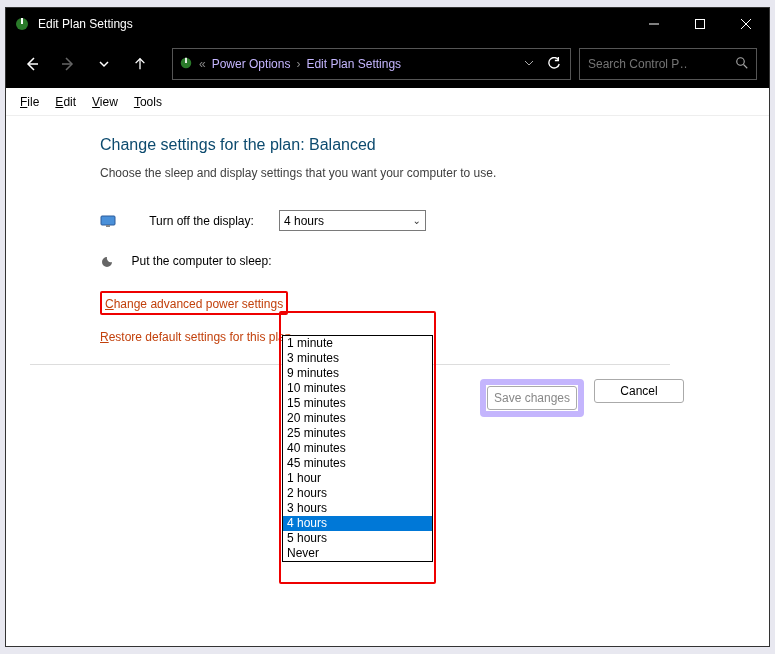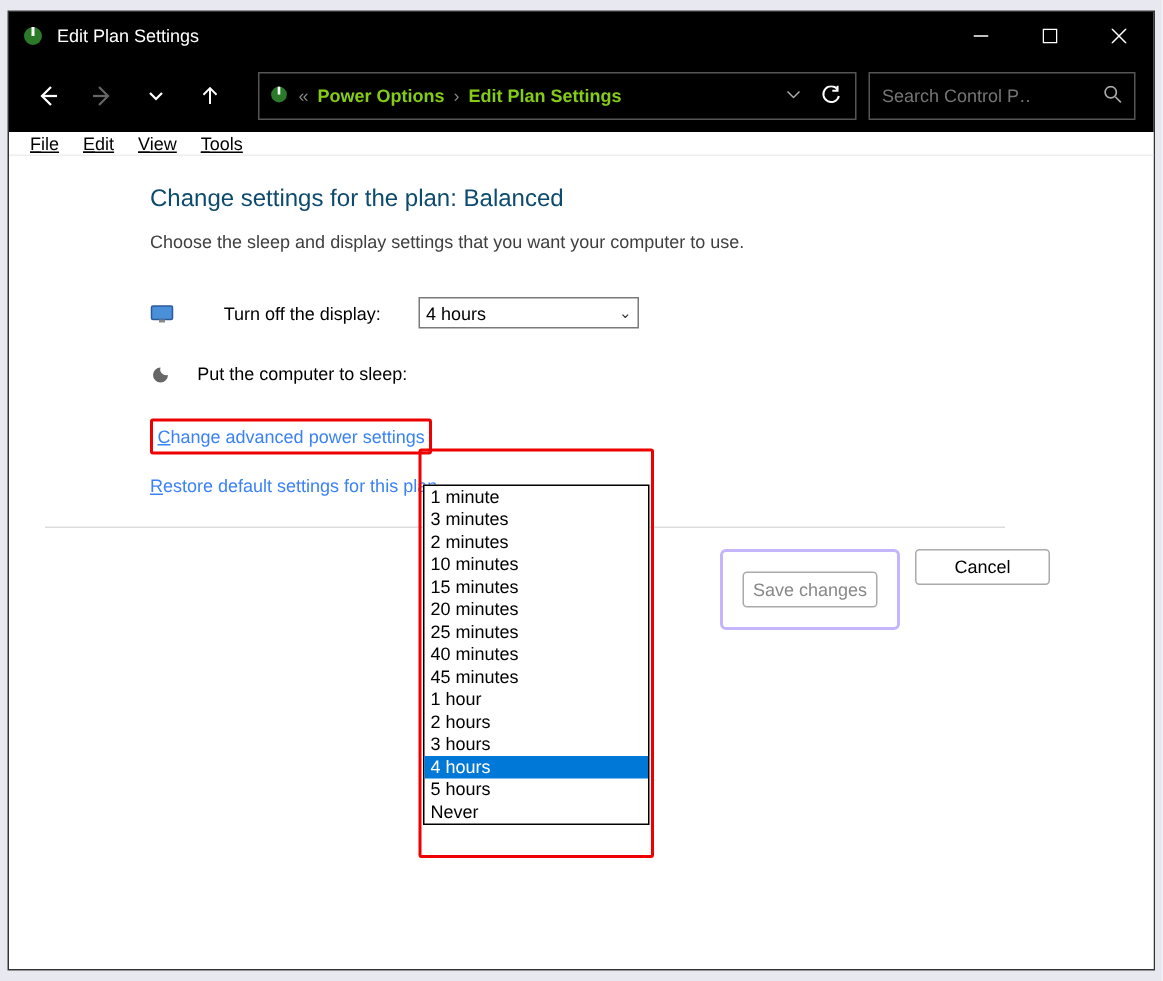--- a/index.html
+++ b/index.html
@@ -14,57 +14,57 @@
   .titlebar .win-btn { width: 46px; height: 32px; display: flex; align-items: center; justify-content: center; color: #fff; font-size: 12px; }
   .titlebar .win-btn svg { stroke: #fff; fill: none; }
   
   
   .navbar { height: 48px; background: #000; display: flex; align-items: center; padding: 0 12px; gap: 8px; }
   .nav-arrow { width: 28px; height: 28px; display: flex; align-items: center; justify-content: center; color: #fff; }
   .nav-arrow svg { stroke: #fff; fill: none; stroke-width: 1.5; }
   .nav-arrow.disabled svg { stroke: #666; }
   .addr-bar { flex: 1; height: 32px; border: 1px solid #555; display: flex; align-items: center; padding: 0 6px; color: #fff; font-size: 12px; gap: 6px; margin-left: 10px; }
   .addr-bar .bc-sep { color: #888; }
-  .addr-bar .bc-text { color: #84cc16; font-weight: bold; }
+  .addr-bar .bc-text { color: #c4b5fd; }
   .addr-right { margin-left: auto; display: flex; align-items: center; gap: 10px; }
   .refresh-btn { width: 20px; height: 20px; display: flex; align-items: center; justify-content: center; }
   .search-box { width: 178px; height: 32px; border: 1px solid #555; display: flex; align-items: center; padding: 0 8px; color: #888; font-size: 12px; justify-content: space-between; }
   .search-box input { background: transparent; border: none; outline: none; color: #888; width: 100px; font-size: 12px; }
   
   
-  .menubar { height: 16px; background: #fff; display: flex; align-items: center; padding: 0 6px; font-size: 12px; border-bottom: 1px solid #eee; text-decoration: underline; }
+  .menubar { height: 28px; background: #fff; display: flex; align-items: center; padding: 0 6px; font-size: 12px; border-bottom: 1px solid #eee; }
   .menubar .menu-item { padding: 2px 8px; }
   .menubar .menu-item u { text-decoration: underline; }
   
   
   .content { flex: 1; background: #fff; position: relative; padding: 20px 0 0 94px; }
   .heading { color: #0c4a6e; font-size: 16px; font-weight: 400; margin-bottom: 12px; }
   .subtext { font-size: 12px; color: #404040; margin-bottom: 30px; }
   
   .setting-row { display: flex; align-items: center; margin-bottom: 22px; text-align: center; }
   .setting-icon { width: 16px; height: 16px; margin-right: 8px; display: inline-flex; align-items: center; justify-content: center; }
   .setting-label { font-size: 12px; width: 155px; }
   
   .dropdown-box { width: 147px; height: 21px; border: 1px solid #7a7a7a; background: #fff; font-size: 12px; padding: 0 4px; display: flex; align-items: center; justify-content: space-between; position: relative; }
   .dropdown-box .dd-arrow { font-size: 10px; color: #333; }
   .dropdown-list-wrap { position: absolute; top: 219px; left: 276px; width: 151px; border: 1px solid #000; background: #fff; z-index: 10; }
   .dropdown-full-highlight { position: absolute; top: 195px; left: 273px; width: 157px; height: 273px; border: 2px solid #e00; pointer-events: none; z-index: 20; border-radius: 2px;}
   .dd-item { font-size: 12px; padding: 0 4px; line-height: 15px; cursor: default; }
   .dd-item.selected { background: #0078d7; color: #fff; }
   
-  .link { color: #3b82f6; font-size: 12px; text-decoration: none; display: inline-block; margin-bottom: 12px; }
+  .link { color: #c2410c; font-size: 12px; text-decoration: none; display: inline-block; margin-bottom: 12px; }
   .link u { text-decoration: underline; }
   .link-highlight { border: 2px solid #e00; padding: 1px 3px; border-radius: 2px; display: inline-block; }
   
   .divider { border-top: 1px solid #ddd; margin-top: 8px; width: 640px; margin-left: -70px;}
   
   .btn-row { display: flex; gap: 10px; margin-top: 14px; margin-left: 380px;}
   .btn { width: 90px; height: 24px; border: 1px solid #aaa; background: #fff; font-size: 12px; border-radius: 3px; display: flex; align-items: center; justify-content: center; }
   .btn.disabled { color: #888; }
-  .btn-highlight { border: 2px solid #c4b5fd; padding: 13px; border-radius: 4px; display: inline-block; }
+  .btn-highlight { border: 6px solid #c4b5fd; padding: 1px; border-radius: 4px; display: inline-block; }
   
   .app-icon-svg { width:16px; height:16px; }
 </style>
 </head>
 <body>
 
 <div class="window">
 
   <div class="titlebar">
     <span class="app-icon">
@@ -203,21 +203,21 @@
       <span class="btn-highlight">
         <div class="btn disabled">Save changes</div>
       </span>
       <div class="btn">Cancel</div>
     </div>
 
     <div class="dropdown-full-highlight"></div>
     <div class="dropdown-list-wrap" id="dd-list">
         <div class="dd-item">1 minute</div>
         <div class="dd-item">3 minutes</div>
-        <div class="dd-item">2 minutes</div>
+        <div class="dd-item">9 minutes</div>
         <div class="dd-item">10 minutes</div>
         <div class="dd-item">15 minutes</div>
         <div class="dd-item">20 minutes</div>
         <div class="dd-item">25 minutes</div>
         <div class="dd-item">40 minutes</div>
         <div class="dd-item">45 minutes</div>
         <div class="dd-item">1 hour</div>
         <div class="dd-item">2 hours</div>
         <div class="dd-item">3 hours</div>
         <div class="dd-item selected">4 hours</div>

